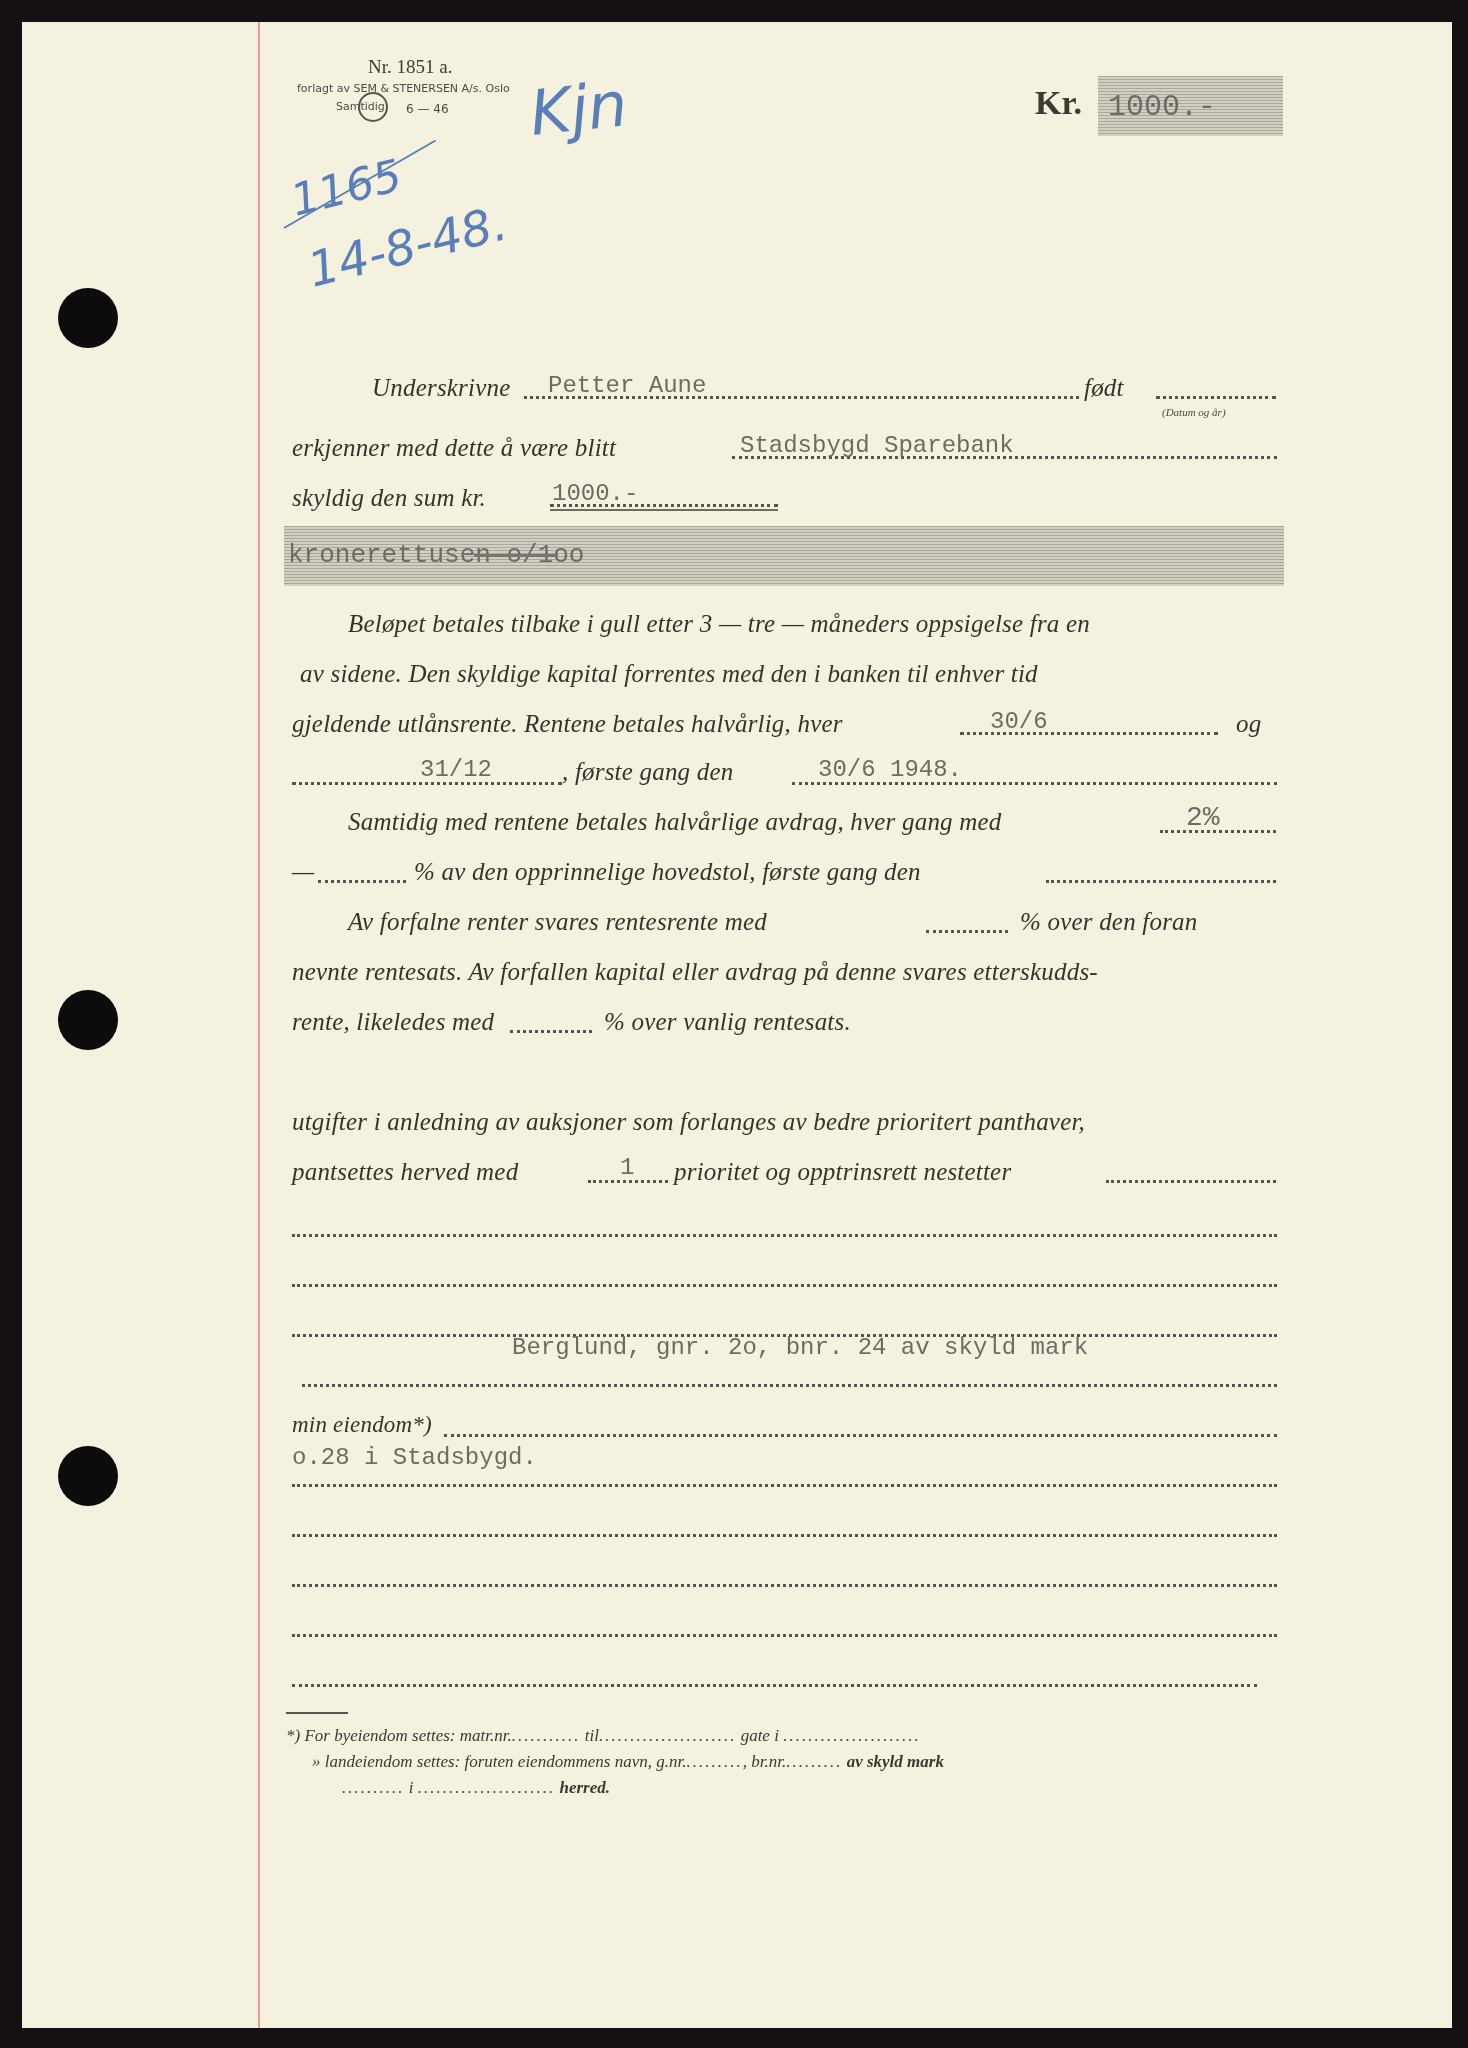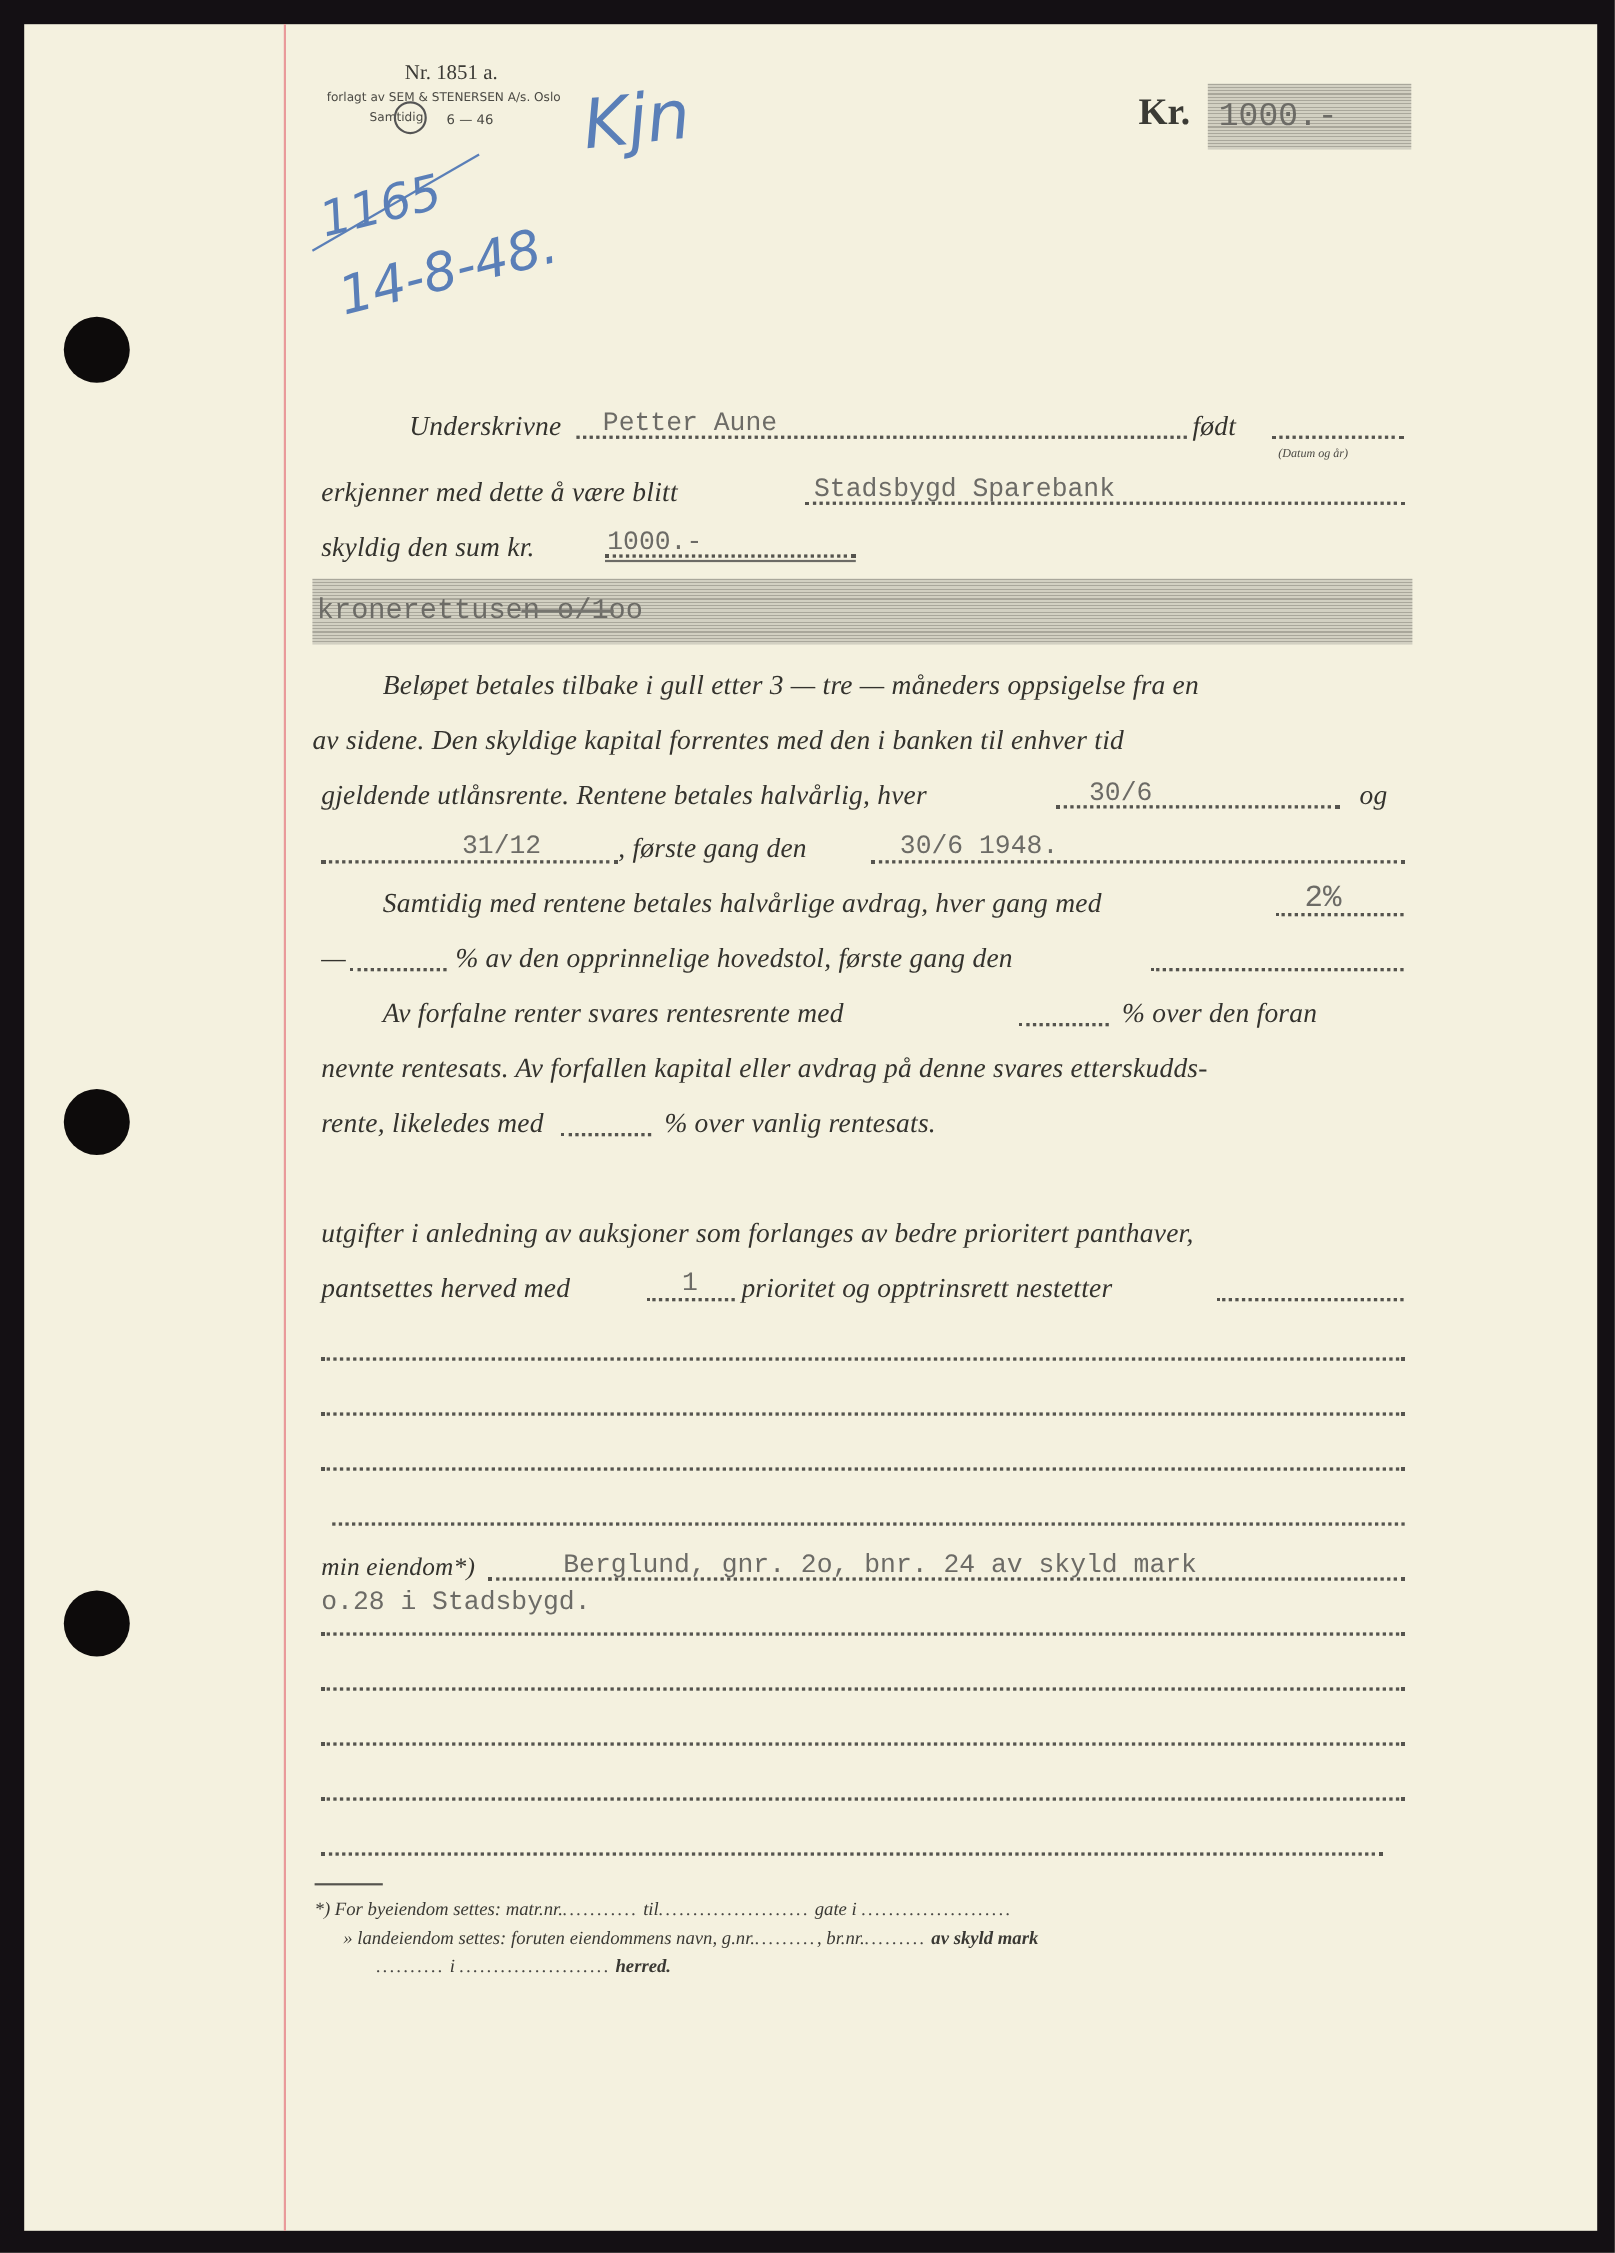--- a/index.html
+++ b/index.html
@@ -57,21 +57,21 @@
   <div class="abs ital" style="left:270px;top:462px;">skyldig den sum kr.</div>
   <div class="dotline" style="left:528px;top:478px;width:228px;"></div>
   <div class="abs" style="left:528px;top:487px;width:228px;height:2px;background:#6c6b66;"></div>
   <div class="abs typed" style="left:530px;top:458px;">1000.-</div>
 
   <div class="hatch" style="left:262px;top:504px;width:1000px;height:60px;"></div>
   <div class="abs typed" style="left:266px;top:518px;font-size:26px;">kronerettusen o/1oo</div>
   <div class="abs" style="left:452px;top:532px;width:84px;height:3px;background:#76756f;"></div>
 
   <div class="abs ital" style="left:326px;top:588px;">Beløpet betales tilbake i gull etter 3 — tre — måneders oppsigelse fra en</div>
-  <div class="abs ital" style="left:262px;top:638px;">av sidene. Den skyldige kapital forrentes med den i banken til enhver tid</div>
+  <div class="abs ital" style="left:278px;top:638px;">av sidene. Den skyldige kapital forrentes med den i banken til enhver tid</div>
   <div class="abs ital" style="left:270px;top:688px;">gjeldende utlånsrente. Rentene betales halvårlig, hver</div>
   <div class="dotline" style="left:938px;top:706px;width:258px;"></div>
   <div class="abs typed" style="left:968px;top:686px;">30/6</div>
   <div class="abs ital" style="left:1214px;top:688px;">og</div>
   <div class="dotline" style="left:270px;top:756px;width:270px;"></div>
   <div class="abs typed" style="left:398px;top:734px;">31/12</div>
   <div class="abs ital" style="left:540px;top:736px;">, første gang den</div>
   <div class="dotline" style="left:770px;top:756px;width:485px;"></div>
   <div class="abs typed" style="left:796px;top:734px;">30/6 1948.</div>
 
@@ -98,21 +98,21 @@
   <div class="abs ital" style="left:652px;top:1136px;">prioritet og opptrinsrett nestetter</div>
   <div class="dotline" style="left:1084px;top:1154px;width:170px;"></div>
 
   <div class="dotline" style="left:270px;top:1208px;width:985px;"></div>
   <div class="dotline" style="left:270px;top:1258px;width:985px;"></div>
   <div class="dotline" style="left:270px;top:1308px;width:985px;"></div>
   <div class="dotline" style="left:280px;top:1358px;width:975px;"></div>
 
   <div class="abs ital" style="left:270px;top:1390px;font-size:23px;">min eiendom*)</div>
   <div class="dotline" style="left:422px;top:1408px;width:833px;"></div>
-  <div class="abs typed" style="left:490px;top:1388px;font-family:Liberation Mono, monospace;">Berglund, gnr. 2o, bnr. 24 av skyld mark</div>
+  <div class="abs typed" style="left:490px;top:1312px;font-family:Liberation Mono, monospace;">Berglund, gnr. 2o, bnr. 24 av skyld mark</div>
   <div class="abs typed" style="left:270px;top:1422px;">o.28 i Stadsbygd.</div>
   <div class="dotline" style="left:270px;top:1458px;width:985px;"></div>
   <div class="dotline" style="left:270px;top:1508px;width:985px;"></div>
   <div class="dotline" style="left:270px;top:1558px;width:985px;"></div>
   <div class="dotline" style="left:270px;top:1608px;width:985px;"></div>
   <div class="dotline" style="left:270px;top:1658px;width:965px;"></div>
 
   <div class="abs" style="left:264px;top:1690px;width:62px;height:2px;background:#55544e;"></div>
   <div class="abs" style="left:264px;top:1704px;font-size:17px;font-style:italic;color:#3a3934;">
     <span>*) For byeiendom settes: matr.nr.</span><span class="dots">...........</span>

